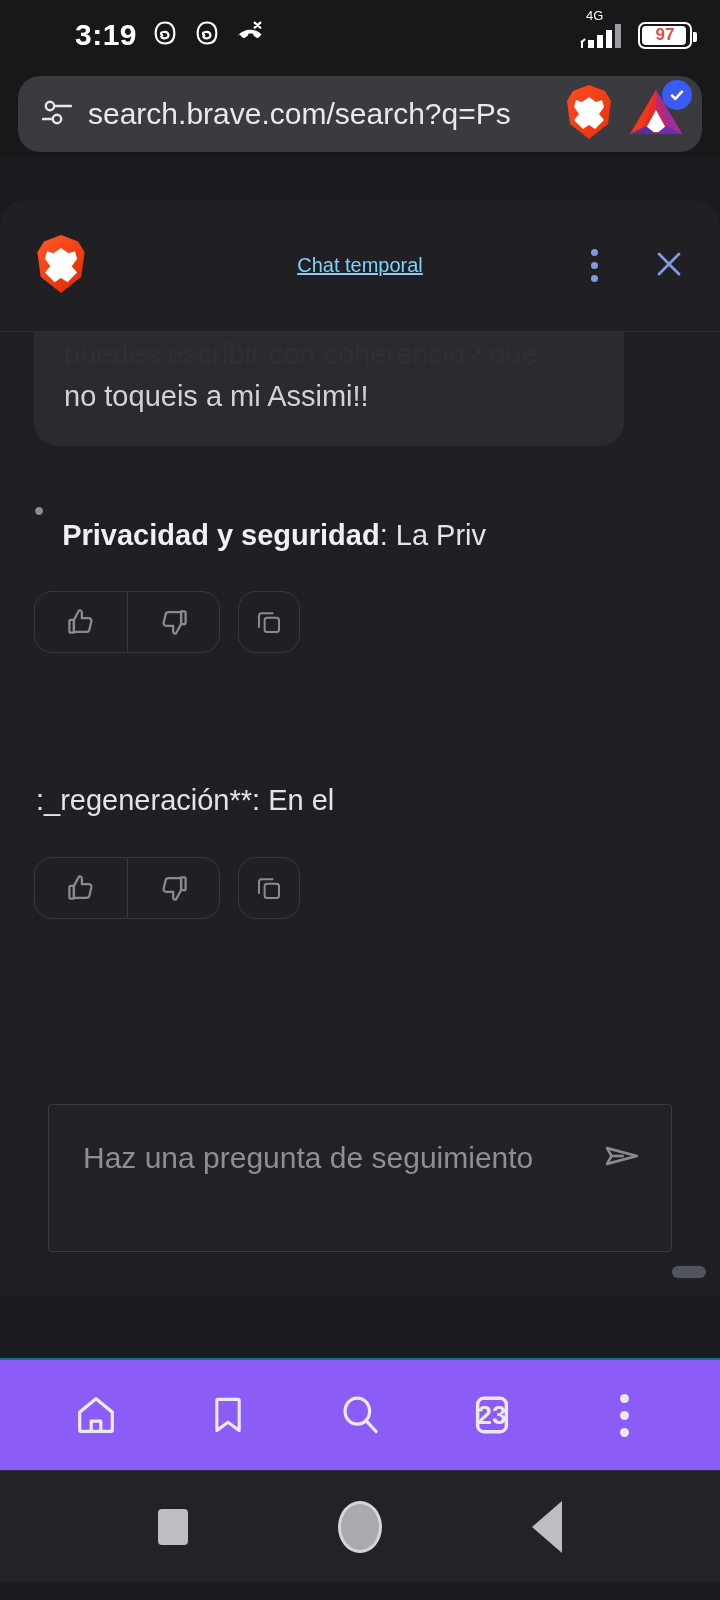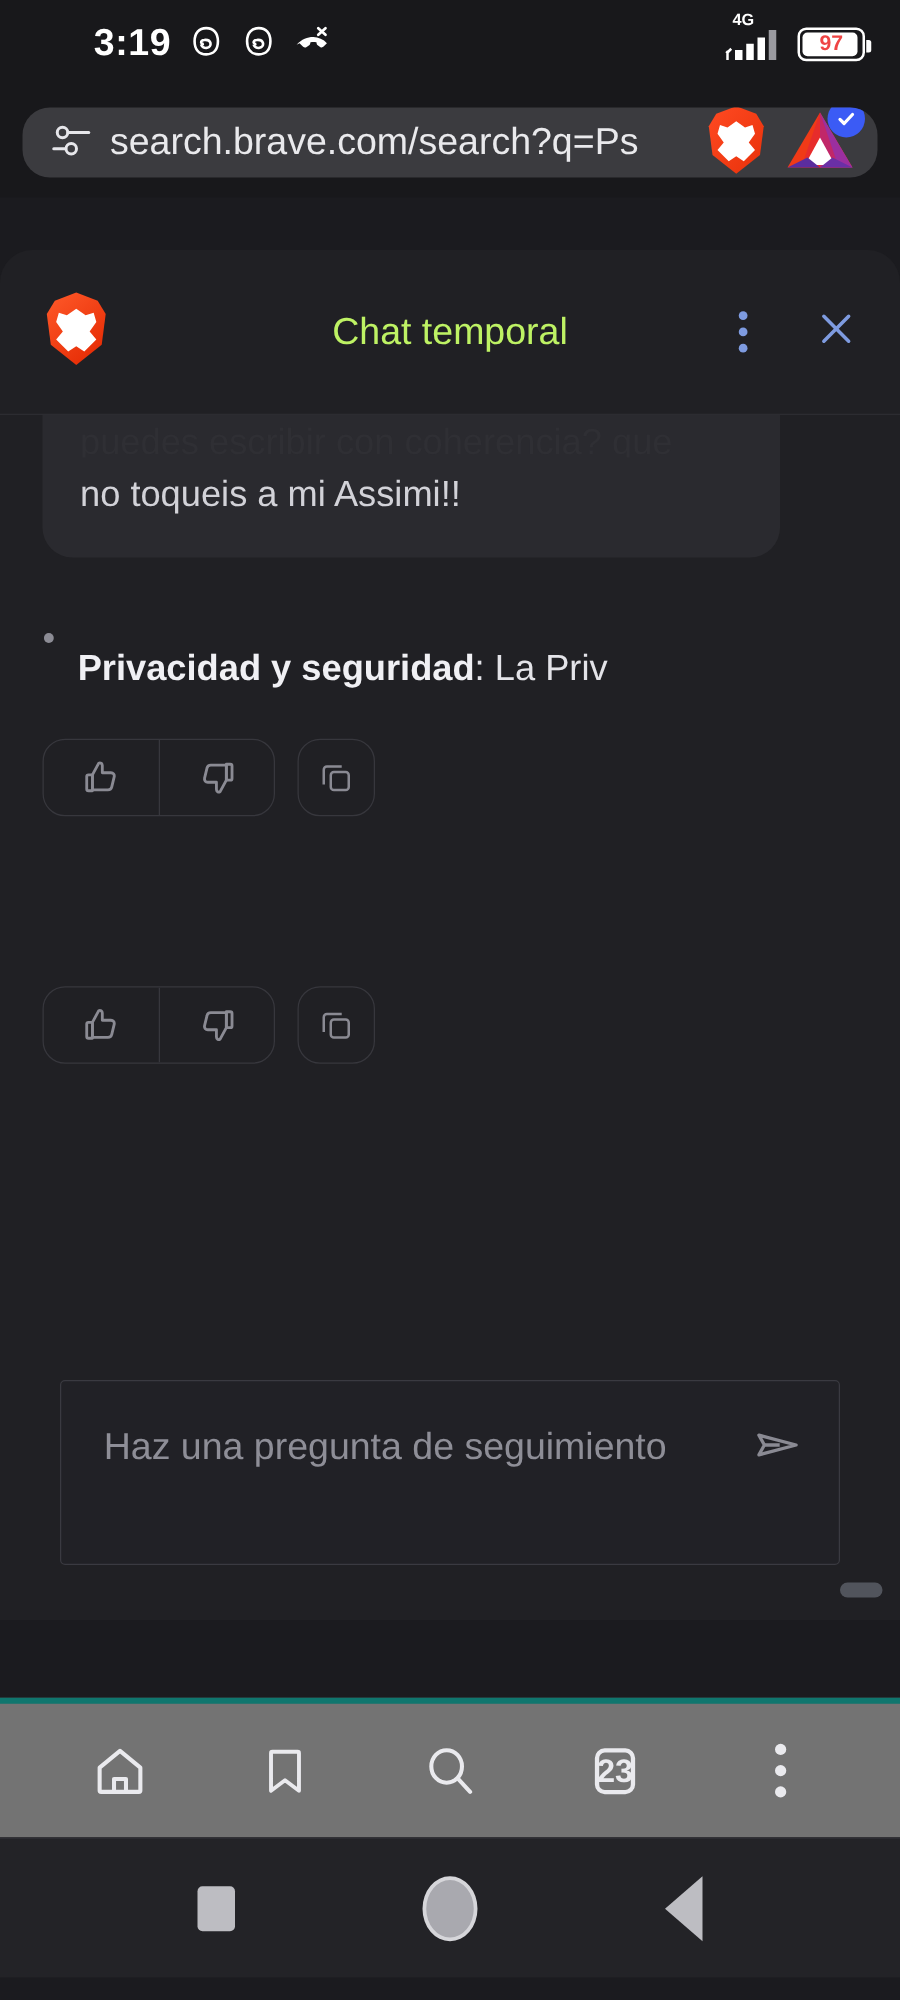--- a/index.html
+++ b/index.html
@@ -29,21 +29,21 @@
     font-weight: bold;
     letter-spacing: 0.5px;
     margin-left: 41px;
   }
   .status-right { display: flex; align-items: center; gap: 12px; }
   .sig-wrap { position: relative; display: flex; align-items: flex-end; }
   .net-label {
     position: absolute;
     top: -12px; left: 6px;
     font-size: 13px;
-    font-weight: bold;
+    font-weight: normal;
     color: #fff;
   }
   .battery {
     width: 54px; height: 27px;
     border: 2.5px solid #fff;
     border-radius: 7px;
     position: relative;
     display: flex; align-items: center; justify-content: center;
   }
   .battery::after {
@@ -72,21 +72,21 @@
   
   .urlbar-zone {
     height: 88px;
     background: #18181b;
     padding: 0 18px;
     display: flex;
     align-items: center;
   }
   .urlbar {
     flex: 1;
-    height: 56px;
+    height: 76px;
     background: #3b3b3f;
     border-radius: 22px;
     display: flex;
     align-items: center;
     padding: 0 18px 0 22px;
     gap: 14px;
     overflow: hidden;
   }
   .url-text {
     flex: 1;
@@ -121,22 +121,23 @@
     display: flex;
     align-items: center;
     padding: 0 34px 0 34px;
     border-bottom: 1px solid #2c2c31;
     position: relative;
   }
   .chat-title {
     position: absolute;
     left: 0; right: 0;
     text-align: center;
-    color: #bef264;
-    font-size: 30px;
+    color: #7dd3fc;
+    font-size: 20px;
+    text-decoration: underline;
   }
   .header-actions {
     margin-left: auto;
     display: flex;
     align-items: center;
     gap: 54px;
     z-index: 2;
   }
   .kebab { display: flex; flex-direction: column; gap: 6px; align-items: center; }
   .kebab i { width: 7px; height: 7px; border-radius: 50%; background: #7e9be0; display: block; }
@@ -237,26 +238,26 @@
     bottom: 18px;
     width: 34px;
     height: 12px;
     border-radius: 6px;
     background: #51545c;
   }
 
   
   .browser-toolbar {
     height: 112px;
-    background: #737373;
+    background: #8b5cf6;
     display: flex;
     align-items: center;
     justify-content: space-around;
     padding: 0 30px;
-    border-top: 5px solid #0f766e;
+    border-top: 2px solid #0f766e;
   }
   .tb-item {
     width: 78px; height: 78px;
     display: flex; align-items: center; justify-content: center;
     position: relative;
   }
   .tab-count {
     position: absolute;
     color: #eaeaee;
     font-size: 26px;
@@ -451,20 +452,21 @@
             <path d="M15.5 5H6a2 2 0 0 0-2 2v9.5"></path>
           </svg>
         </span>
       </div>
 
       <div class="v-gap-58"></div>
 
 
       <div class="v-gap-44"></div>
 
+      <div class="assistant-line">:_regeneración**: En el</div>
 
       <div class="v-gap-34"></div>
 
       <div class="fb-row">
         <div class="fb-pill">
           <span class="fb-btn">
             <svg width="34" height="34" viewBox="0 0 24 24" fill="none" stroke="#8a8a93" stroke-width="1.6" stroke-linejoin="round">
               <path d="M7 10.5h-2.2a1 1 0 0 0-1 1v7a1 1 0 0 0 1 1H7z"></path>
               <path d="M7 10.5l3.6-6.6c.9-.5 2 .2 2 1.3v4.1h4.9c1.2 0 2.1 1.1 1.8 2.3l-1.4 5.8c-.2 1-1.1 1.6-2.1 1.6H7z"></path>
             </svg>

